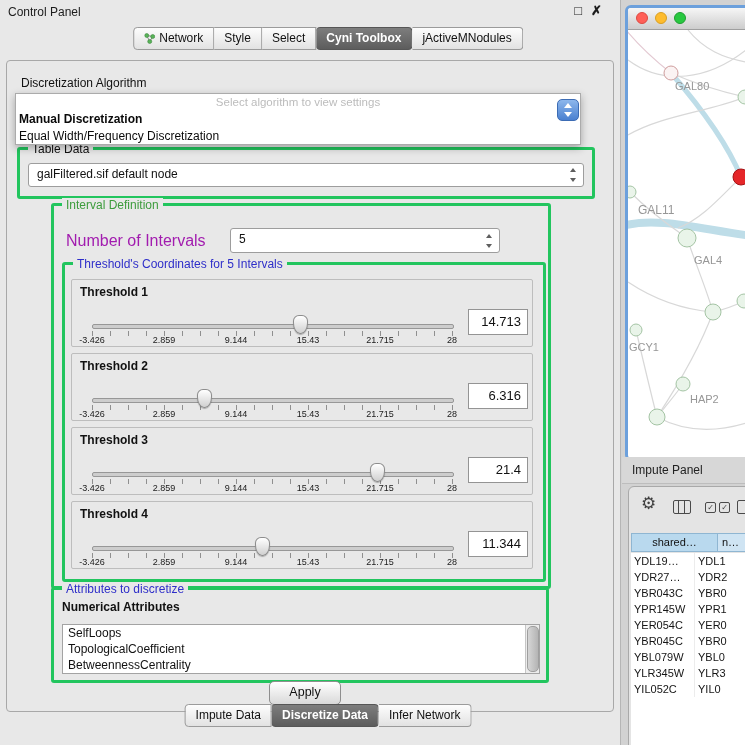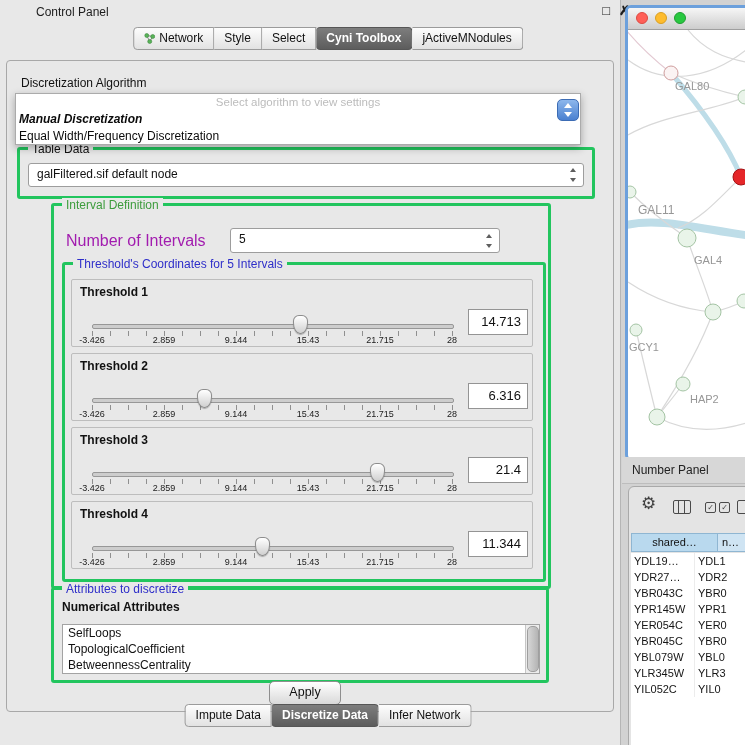--- a/index.html
+++ b/index.html
@@ -4,21 +4,21 @@
 <style>
   html,body{margin:0;padding:0;}
   body{
     width:745px;height:745px;position:relative;overflow:hidden;
     background:#d2d2d2;
     font-family:"Liberation Sans",sans-serif;
     -webkit-font-smoothing:antialiased;
   }
   
   #control-panel{position:absolute;left:0;top:0;width:620px;height:745px;background:#e8e8e8;border-right:1px solid #b5b5b5;}
-  .titlebar{position:absolute;left:0;top:0;width:100%;height:24px;margin-left:28px;}
+  .titlebar{position:absolute;left:0;top:0;width:100%;height:24px;}
   .title-text{position:absolute;left:8px;top:5px;font-size:12px;color:#1c1c1c;}
   .win-btn{position:absolute;top:3px;font-size:13px;color:#1c1c1c;cursor:default;}
   .win-btn.float{right:38px;}
   .win-btn.close{right:18px;font-weight:bold;}
 
   .tabbar{position:absolute;display:flex;padding-left:36px;}
   #tabbar-top{left:50%;top:27px;transform:translateX(-50%);}
   #tabbar-bottom{left:50%;top:704px;transform:translateX(-50%);}
   .tab{
     display:flex;align-items:center;gap:4px;
@@ -37,21 +37,21 @@
   .group-title.green{color:#3d9c3d;}
   .group-title.blue{color:#2e2ec9;}
   .groupbox{position:absolute;border:3px solid #22c55e;border-radius:3px;}
 
   #disc-algo-title{position:absolute;left:14px;top:15px;font-size:12px;color:#111;}
 
   
   #algo-popup{position:absolute;left:8px;top:32px;width:564px;height:50px;background:#ffffff;border:1px solid #ababab;box-shadow:0 3px 8px rgba(0,0,0,.30);z-index:50;overflow:hidden;}
   .popup-placeholder{height:15px;text-align:center;color:#bcbcbc;font-size:11.5px;padding-top:2px;}
   .algo-option{height:15px;font-size:12px;color:#0a0a0a;padding:1px 3px;}
-  .algo-option.bold{font-weight:bold;font-style:italic;}
+  .algo-option.bold{font-weight:bold;}
 
   .blue-stepper{position:absolute;left:550px;top:38px;width:20px;height:20px;border-radius:5px;border:1px solid #3c6cb4;background:linear-gradient(#8db7ec,#4a80d0);z-index:60;}
   .tri-up-w,.tri-down-w{position:absolute;left:6px;width:0;height:0;border-left:4px solid transparent;border-right:4px solid transparent;}
   .tri-up-w{top:3px;border-bottom:5px solid #fff;}
   .tri-down-w{bottom:3px;border-top:5px solid #fff;}
 
   
   .combo{position:absolute;background:#fff;border:1px solid #9d9d9d;border-radius:3px;}
   .combo-text{position:absolute;left:8px;top:0;font-size:12px;color:#111;line-height:21px;white-space:nowrap;}
   .stepper{position:absolute;right:4px;top:50%;width:11px;height:14px;transform:translateY(-50%);}
@@ -327,21 +327,21 @@
         <text x="10" y="184" font-size="12">GAL11</text>
         <text x="66" y="234">GAL4</text>
         <text x="1" y="321">GCY1</text>
         <text x="62" y="373">HAP2</text>
       </g>
     </svg>
   </div>
 </div>
 
 <div id="table-panel-bar">
-  <span>Number Panel</span>
+  <span>Impute Panel</span>
 </div>
 
 <div id="table-window">
   <div class="tbl-toolbar">
     <span class="gear">⚙</span>
     <span class="cols-icon"></span>
     <span class="check-icon c1">✓</span>
     <span class="check-icon c2">✓</span>
     <span class="partial-icon"></span>
   </div>

